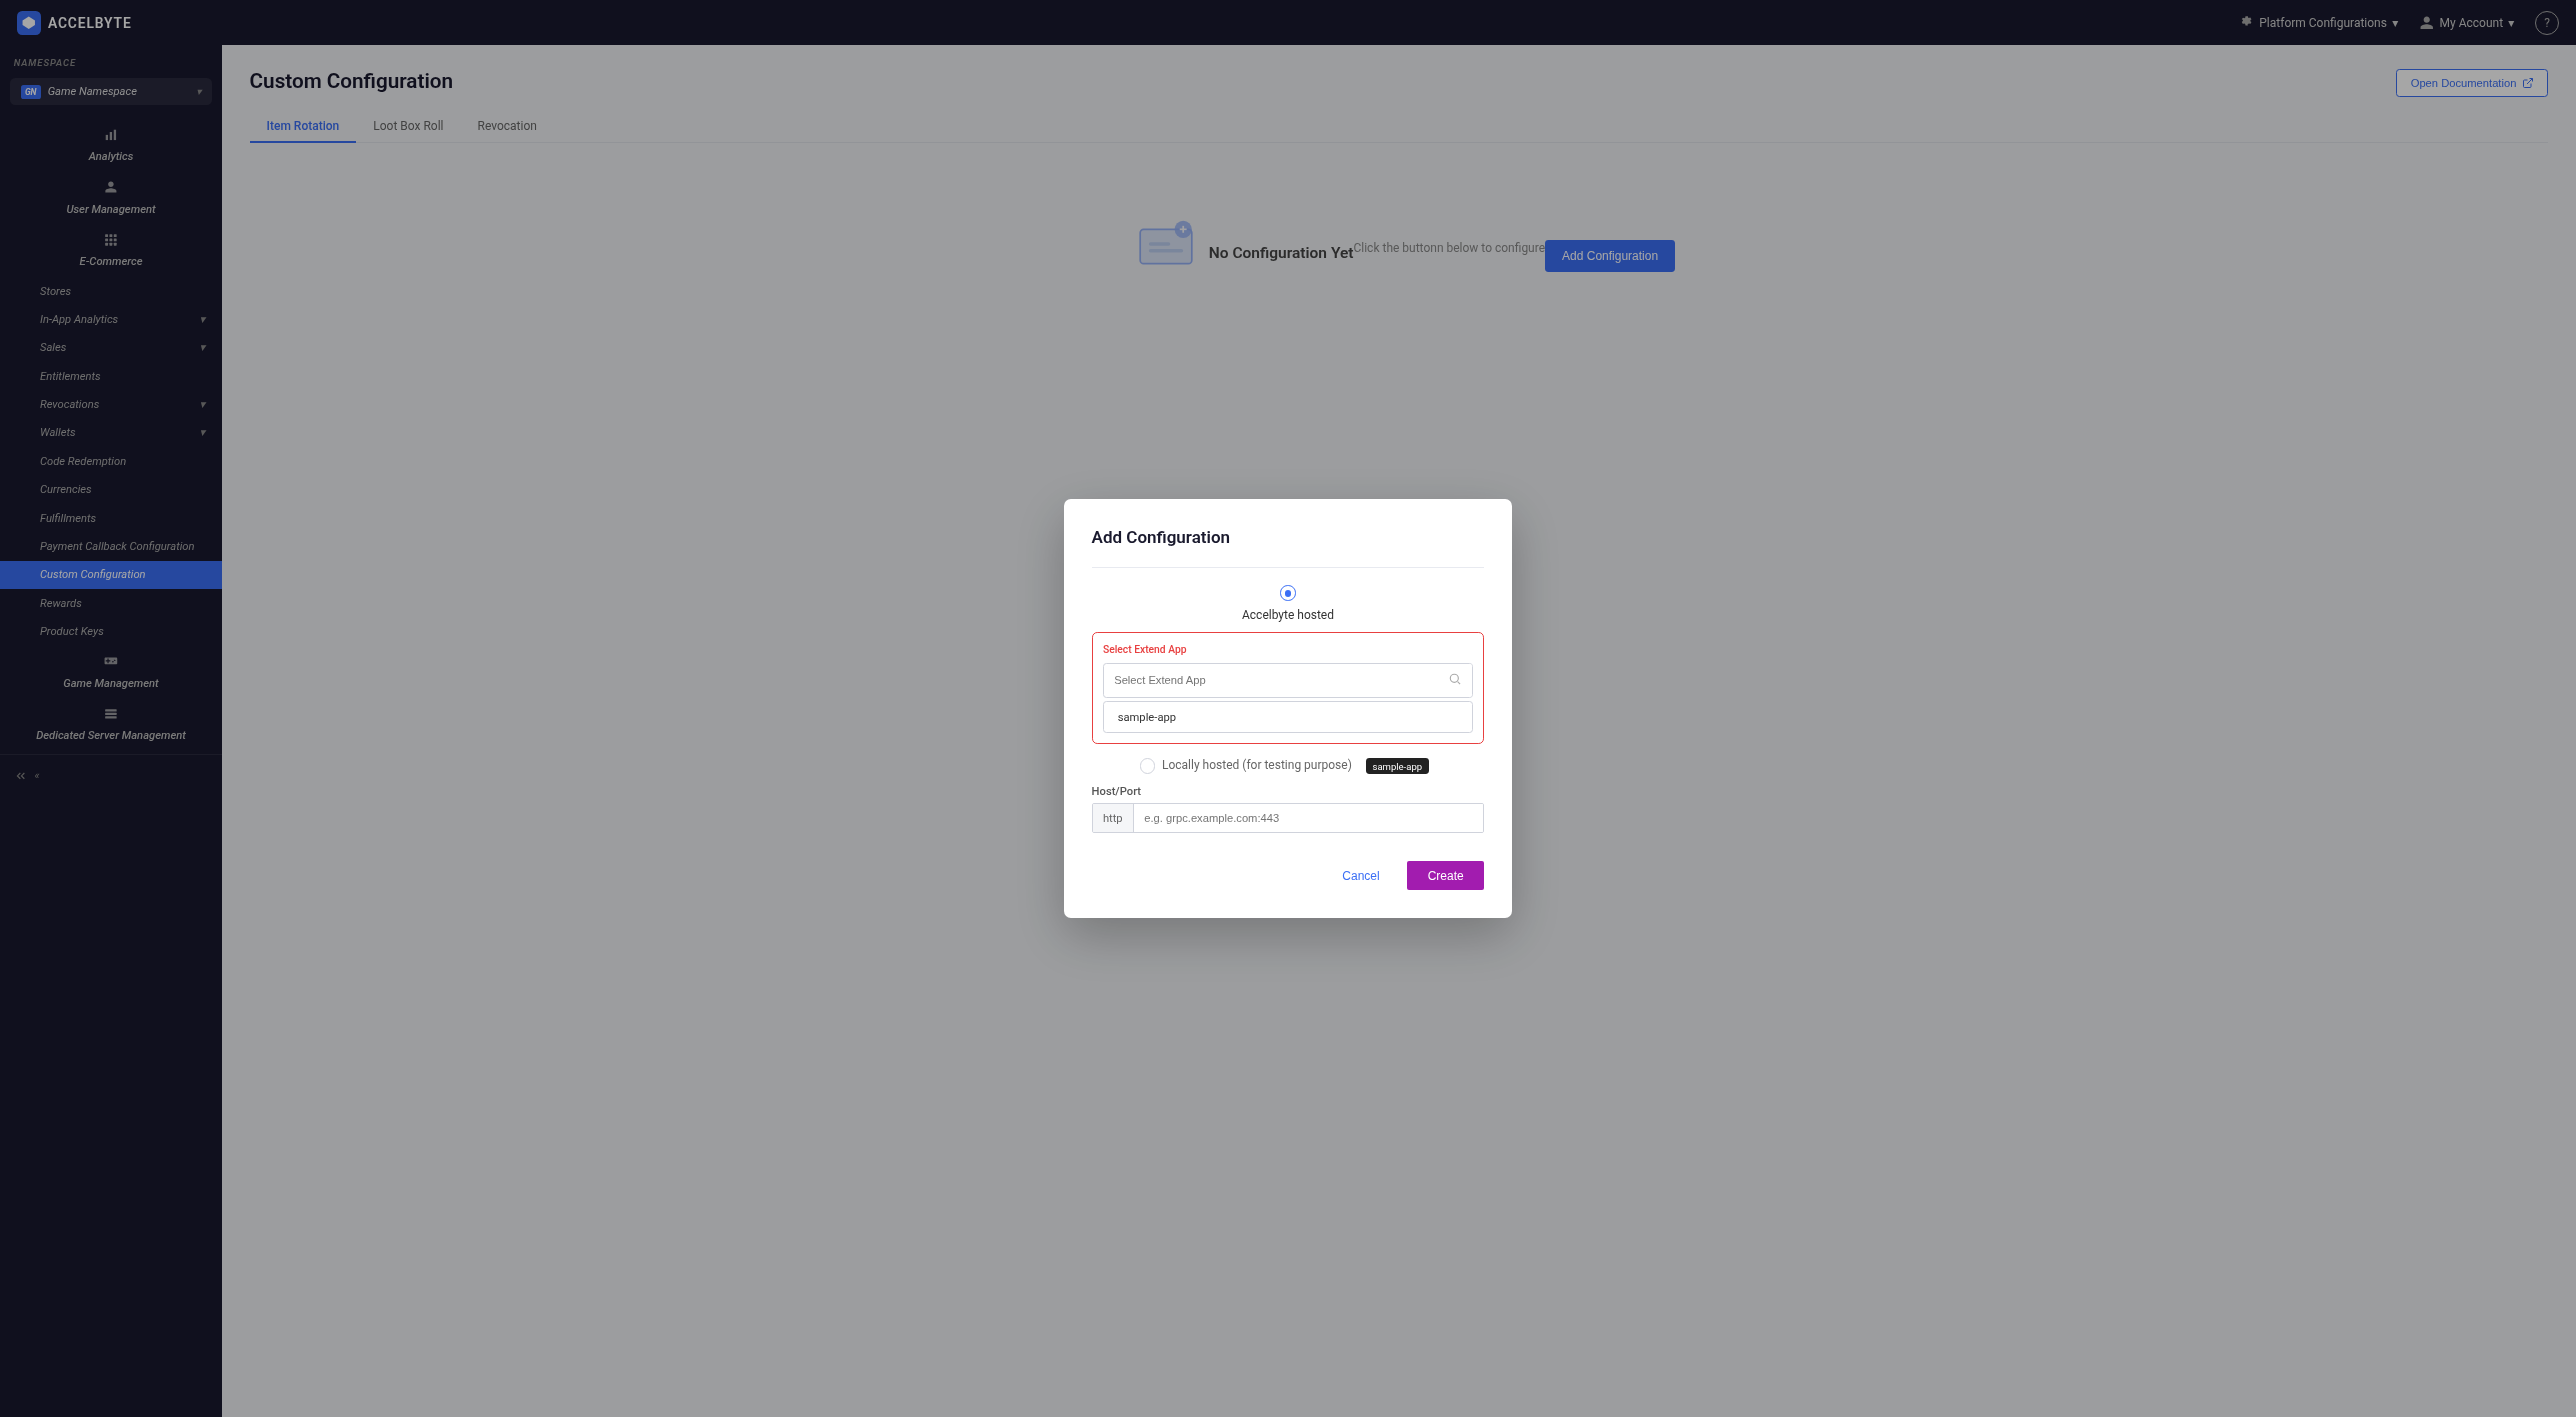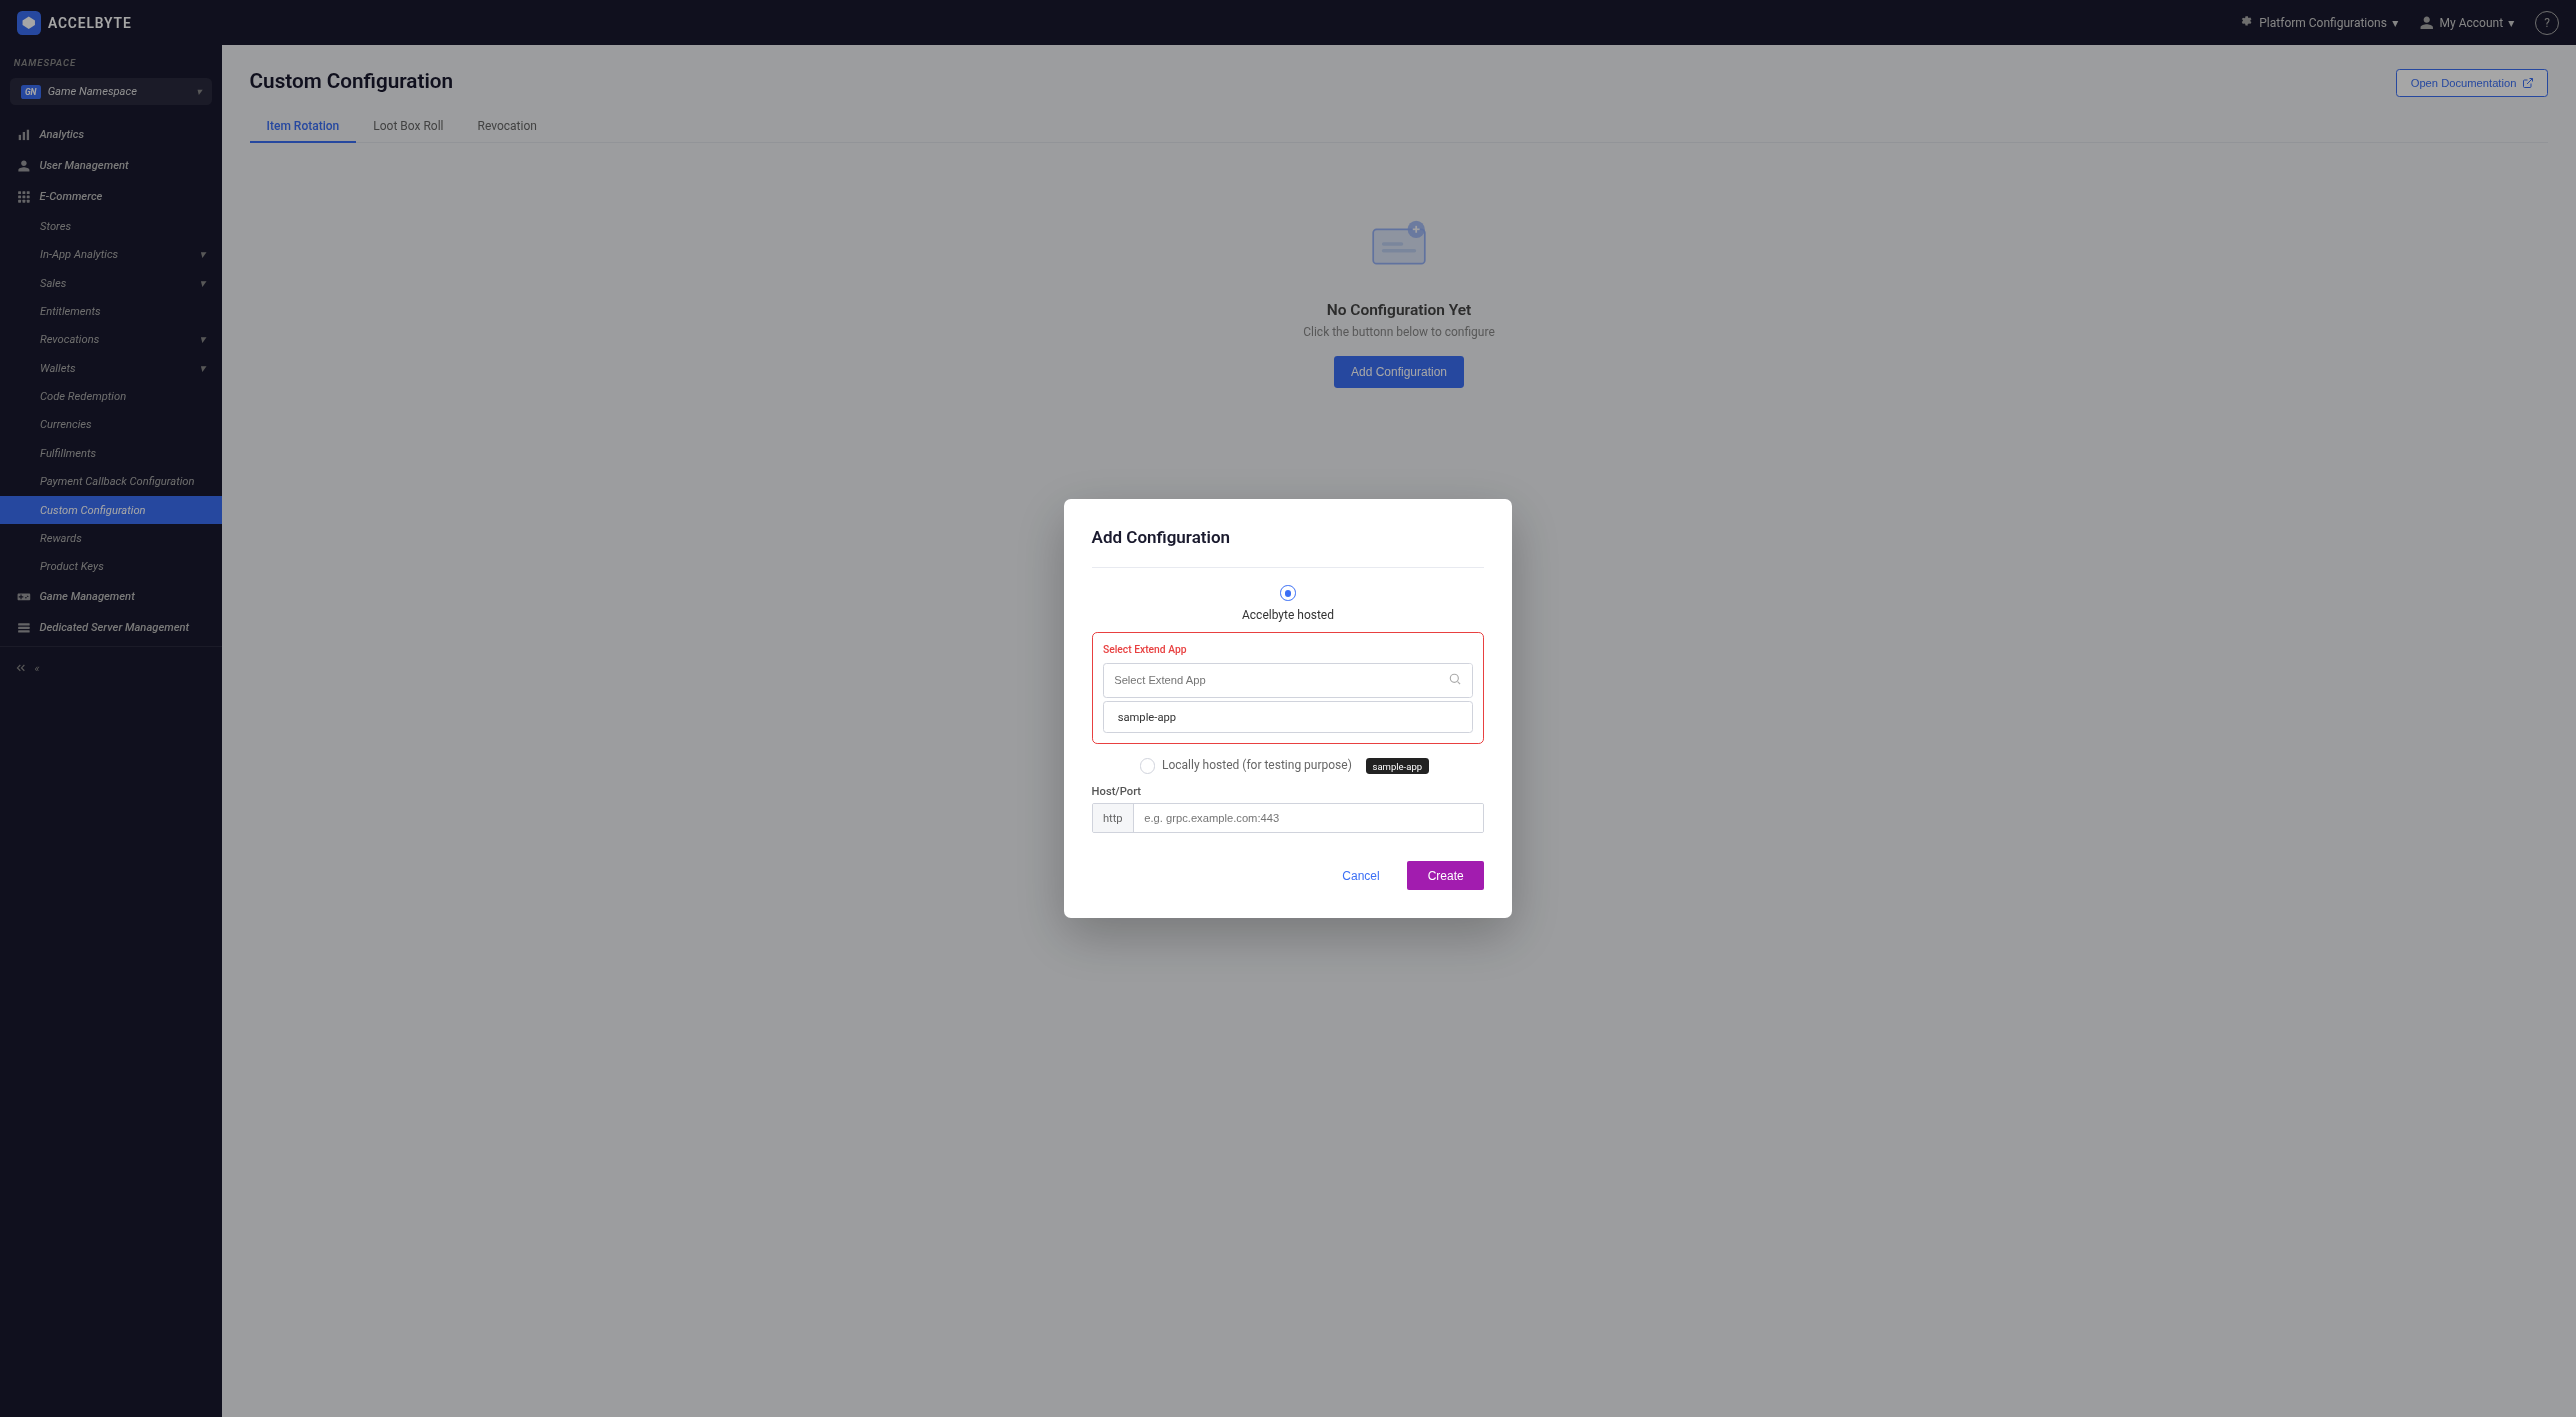--- a/index.html
+++ b/index.html
@@ -42,21 +42,21 @@
       background: #3b6ff5; color: white; font-size: 8.6px; font-weight: 700;
       padding: 1.7px 4.3px; border-radius: 2.6px;
     }
     .ns-name { color: #ddd; font-size: 11.2px; flex: 1; }
     .ns-chevron { color: #888; font-size: 10.3px; }
 
     .sidebar-section { padding: 3.4px 0; }
 
     .sidebar-group-label {
       display: flex; align-items: center; gap: 8.6px;
-      padding: 8.6px 17px; color: #bbb; font-size: 11.2px; cursor: pointer; font-weight: 500;
+      padding: 8.6px 17px; color: #bbb; font-size: 11.2px; cursor: pointer; font-weight: 500; flex-direction: column;
     }
     .sidebar-group-label svg { width: 13.8px; height: 13.8px; fill: currentColor; opacity: 0.8; flex-shrink: 0; }
 
     .sidebar-sub-item {
       padding: 7.7px 17px 7.7px 40px; color: #aaa; font-size: 11.2px; cursor: pointer;
       display: flex; align-items: center; gap: 6.9px;
     }
     .sidebar-sub-item.active { color: white; background: #3b6ff5; }
 
     .sidebar-bottom {
@@ -182,21 +182,21 @@
 
     
     .bg-content { filter: none; }
     .open-doc-btn {
       display: flex; align-items: center; gap: 5.2px;
       border: 0.9px solid #3b6ff5; color: #3b6ff5; background: white;
       padding: 6.9px 13.8px; border-radius: 3.4px; font-size: 11.2px; cursor: pointer;
       position: absolute; top: 24px; right: 27.6px;
     }
     .empty-state {
-      display: flex; flex-direction: column; align-items: center; justify-content: center;
+      display: flex; flex-direction: row; align-items: center; justify-content: center;
       margin-top: 69px; text-align: center;
     }
     .empty-state-icon { margin-bottom: 17px; opacity: 0.5; }
     .empty-state-title { font-size: 15.5px; font-weight: 600; color: #444; margin-bottom: 6.9px; }
     .empty-state-desc { font-size: 12px; color: #888; margin-bottom: 17px; }
     .empty-state-btn {
       background: #3b6ff5; color: white; border: none; border-radius: 3.4px;
       padding: 8.6px 17px; font-size: 12px; cursor: pointer;
     }
   </style>

